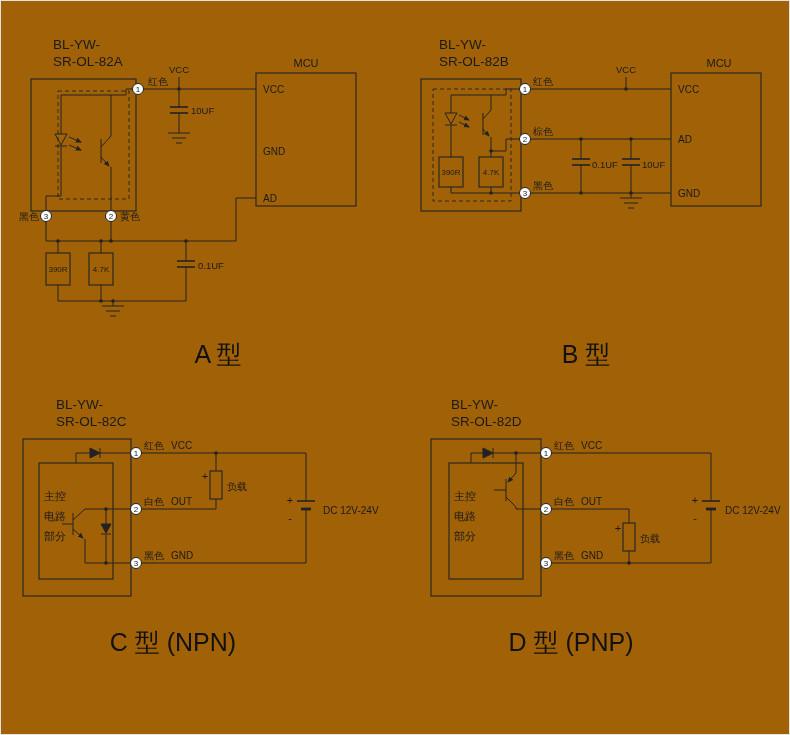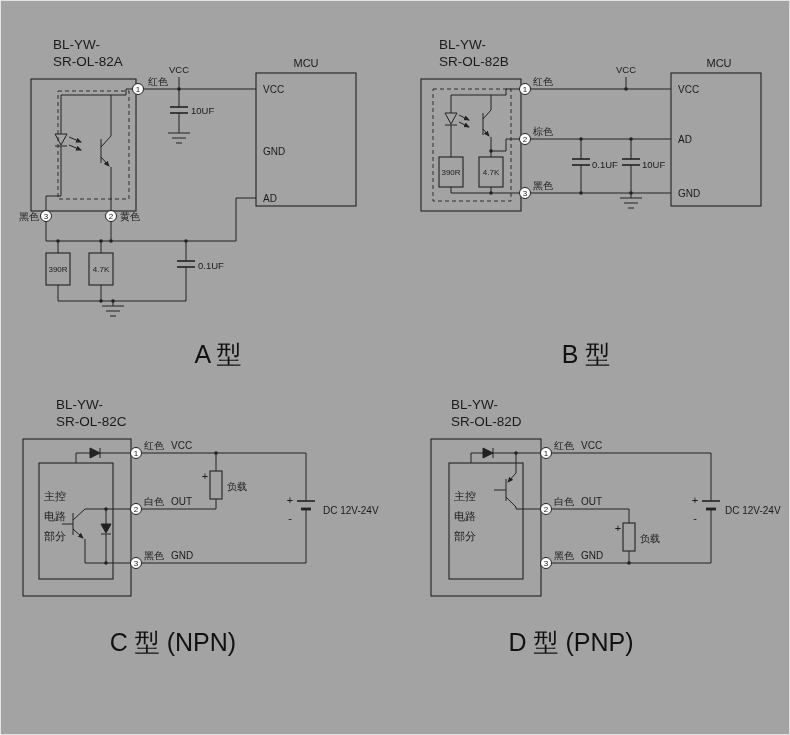--- a/index.html
+++ b/index.html
@@ -1,17 +1,17 @@
 <!DOCTYPE html>
 <html><head>
 <meta charset="utf-8">
 <style>
   html,body{margin:0;padding:0;background:#fff;}
   body{font-family:"Liberation Sans",sans-serif;}
-  .page{width:790px;height:735px;box-sizing:border-box;border:1px solid #e3e3e3;background:#a3a3a3;position:relative;}
+  .page{width:790px;height:735px;box-sizing:border-box;border:1px solid #e3e3e3;background:#a16207;position:relative;}
   svg{display:block;}
   .wire{stroke:#222;stroke-width:1;fill:none;}
   .boxline{fill:none;stroke:#222;stroke-width:1.1;}
   .dashedbox{fill:none;stroke:#222;stroke-width:0.9;stroke-dasharray:4 3;}
   .dot{fill:#222;stroke:none;}
   .plate{stroke:#222;stroke-width:1.6;fill:none;}
   .plate-thick{stroke:#222;stroke-width:2.8;fill:none;}
   .tri{fill:none;stroke:#222;stroke-width:1;}
   .diode{fill:#222;stroke:#222;stroke-width:1;}
   .pin-circle{fill:#fff;stroke:#222;stroke-width:1;}

